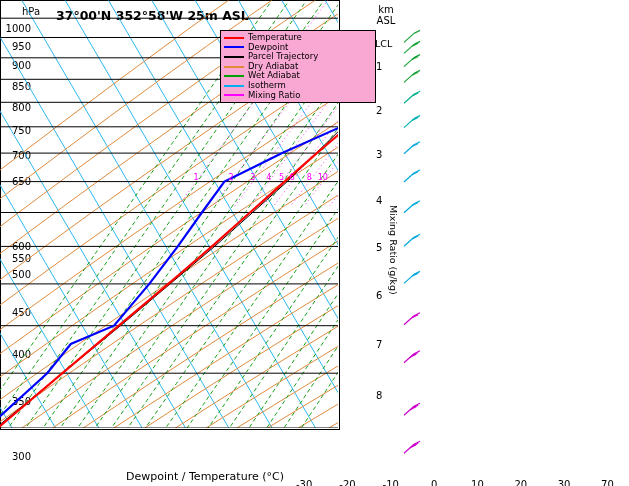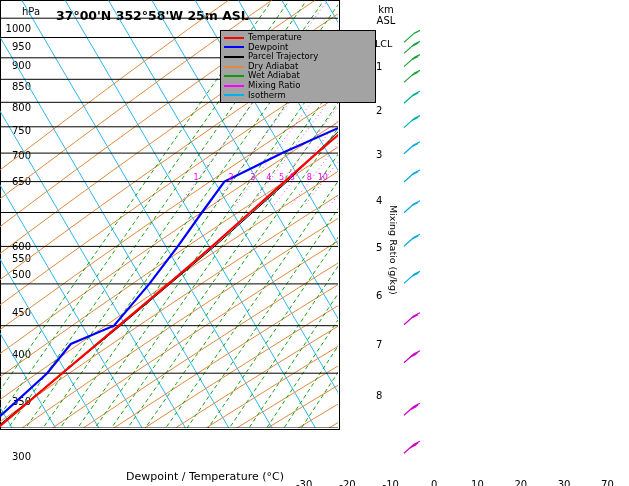--- a/index.html
+++ b/index.html
@@ -21,21 +21,21 @@
   #yaxis{left:0px;top:28px;width:34px;height:428px;}
   .xtick{position:absolute;top:2px;transform:translateX(-50%);font-size:10px;color:#000;}
   #xaxis{left:32px;top:457px;width:338px;height:16px;margin-top:20px;}
   #xlabel{left:36px;top:470px;width:338px;text-align:center;font-size:11px;color:#000;}
 
   #ztick-col{left:374px;top:28px;width:26px;height:428px;}
   .ztick{position:absolute;left:2px;transform:translateY(-50%);font-size:10px;color:#000;}
   #lcl-lab{position:absolute;left:1px;font-size:9.5px;color:#000;}
 
   
-  #legend{left:220px;top:30px;width:148px;background:#a3a3a3;border:1px solid #000;padding:2px 3px;font-size:8.5px;line-height:9.6px;color:#000;}
+  #legend{left:220px;top:30px;width:148px;background:#f9a8d4;border:1px solid #000;padding:2px 3px;font-size:8.5px;line-height:9.6px;color:#000;}
   .lgrow{display:flex;align-items:center;height:9.6px;}
   .lgline{width:20px;height:0;border-top-width:2px;border-top-style:solid;margin-right:4px;flex:none;}
   .lgtxt{white-space:nowrap;}
 
   
   #mixlabel{left:388px;top:205px;font-size:9.5px;color:#000;writing-mode:vertical-rl;text-orientation:mixed;}
 
   .mixnum{position:absolute;font-size:8px;color:#f0f;transform:translateX(-50%);}
 
   
@@ -251,26 +251,26 @@
         </div>
         <div class="lgrow">
           <span class="lgline" style="border-top-color: rgb(224, 138, 60);"></span>
           <span class="lgtxt">Dry Adiabat</span>
         </div>
         <div class="lgrow">
           <span class="lgline" style="border-top-color: rgb(0, 160, 0);"></span>
           <span class="lgtxt">Wet Adiabat</span>
         </div>
         <div class="lgrow">
+          <span class="lgline" style="border-top-color: rgb(0, 176, 240);"></span>
+          <span class="lgtxt">Isotherm</span>
+        </div>
+        <div class="lgrow">
           <span class="lgline" style="border-top-color: rgb(255, 0, 255);"></span>
           <span class="lgtxt">Mixing Ratio</span>
-        </div>
-        <div class="lgrow">
-          <span class="lgline" style="border-top-color: rgb(0, 176, 240);"></span>
-          <span class="lgtxt">Isotherm</span>
         </div>
       </div>
 
     <div id="barbs" class="abs">
       <svg width="28" height="428" viewBox="0 0 28 428">
         <g id="g-barbs" stroke-width="1.2" fill="none">
             <g stroke="#cc00cc">
               <line x1="14" y1="416.3" x2="4" y2="425.3"></line>
               <line x1="14.0" y1="416.3" x2="20.0" y2="413.3"></line>
               <line x1="12.1" y1="418.1" x2="18.1" y2="415.1"></line>

